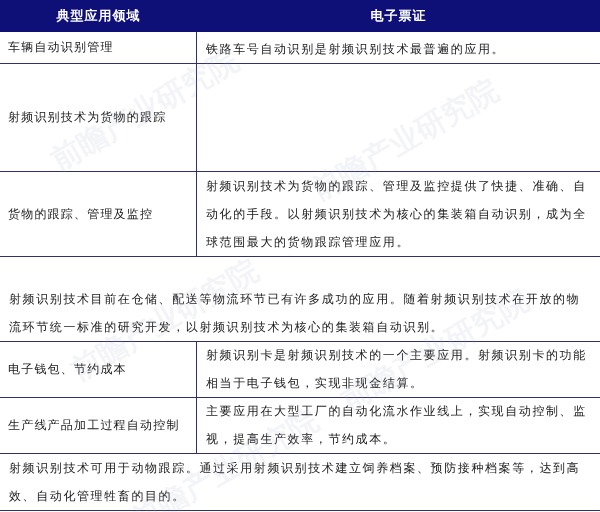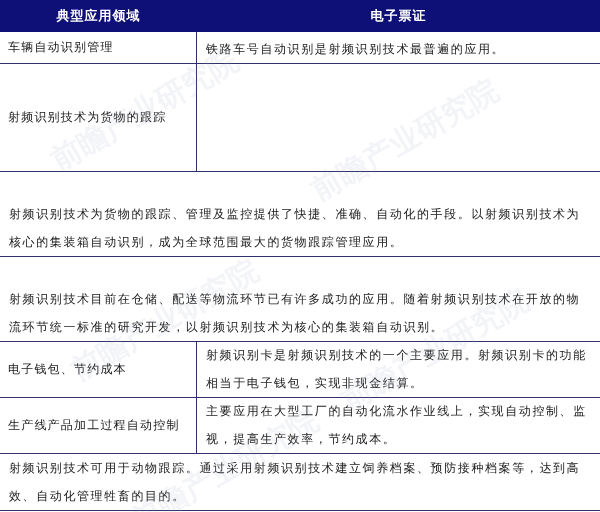--- a/index.html
+++ b/index.html
@@ -33,20 +33,21 @@
       <div class="row" style="height: 32px;">
         <div class="c1">车辆自动识别管理</div>
         <div class="c2">
           <span>铁路车号自动识别是射频识别技术最普遍的应用。</span>
         </div>
       </div>
       <div class="row" style="height: 108px;">
         <div class="c1">射频识别技术为货物的跟踪</div>
       </div>
       <div class="row" style="height: 85px;">
+        <div class="c1">货物的跟踪、管理及监控</div>
         <div class="c2">
           <span>射频识别技术为货物的跟踪、管理及监控提供了快捷、准确、自动化的手段。以射频识别技术为核心的集装箱自动识别，成为全球范围最大的货物跟踪管理应用。</span>
         </div>
       </div>
       <div class="row" style="height: 85px;">
         <div class="c2">
           <span>射频识别技术目前在仓储、配送等物流环节已有许多成功的应用。随着射频识别技术在开放的物流环节统一标准的研究开发，以射频识别技术为核心的集装箱自动识别。</span>
         </div>
       </div>
       <div class="row" style="height: 56px;">

